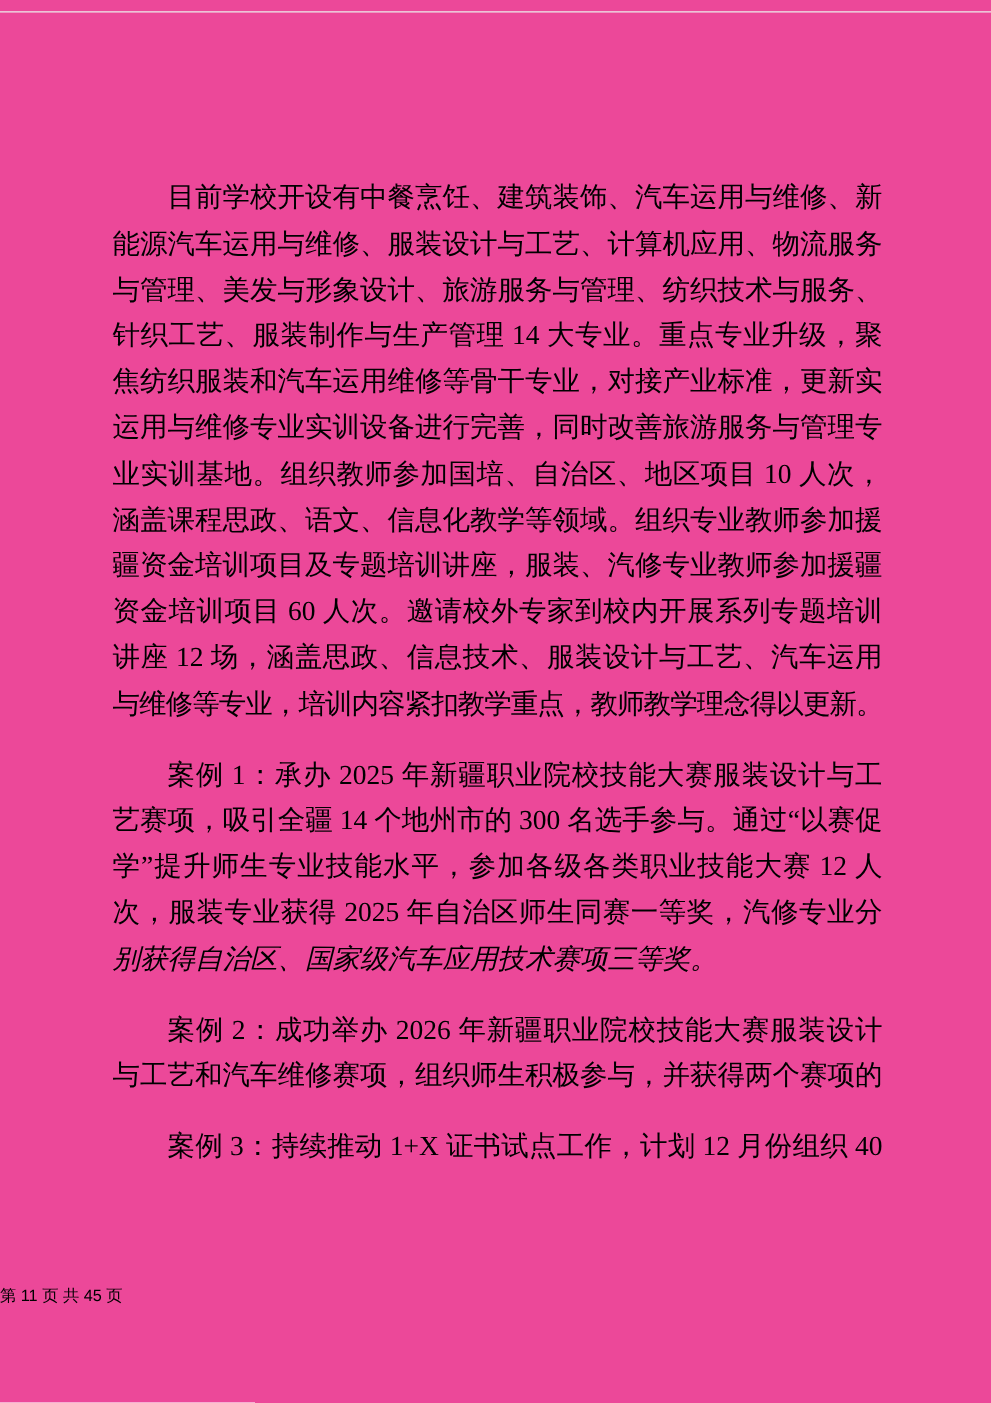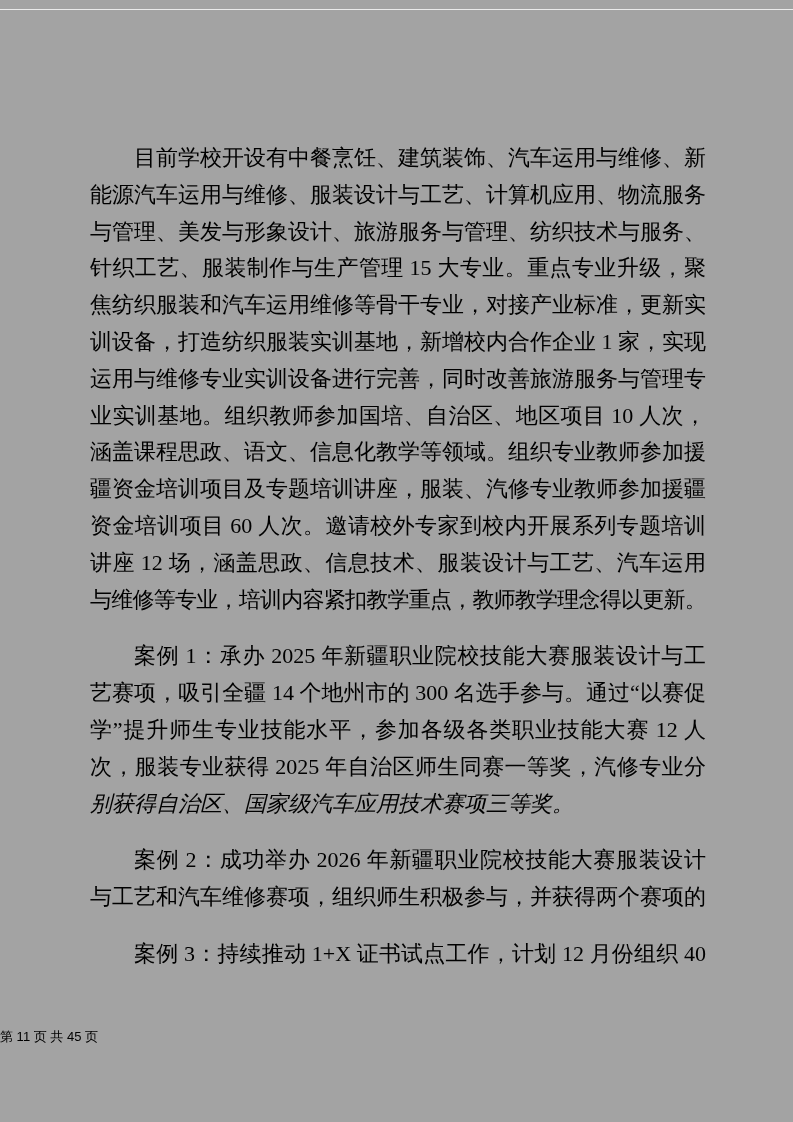--- a/index.html
+++ b/index.html
@@ -4,21 +4,21 @@
 <style>
   html, body {
     margin: 0;
     padding: 0;
     background: #ffffff;
   }
   .page {
     position: relative;
     width: 793px;
     height: 1122px;
-    background: #a3a3a3;
+    background: #ec4899;
     overflow: hidden;
     font-family: "Liberation Serif", "DejaVu Serif", serif;
     color: #000000;
   }
   .top-edge {
     position: absolute;
     top: 9px;
     left: 0;
     width: 100%;
     height: 1px;
@@ -67,23 +67,22 @@
 </head>
 <body>
 
 <div class="page">
   <div class="top-edge"></div>
   <div class="doc-body">
       <div class="para">
         <div class="line first" style="">目前学校开设有中餐烹饪、建筑装饰、汽车运用与维修、新</div>
         <div class="line" style="">能源汽车运用与维修、服装设计与工艺、计算机应用、物流服务</div>
         <div class="line" style="">与管理、美发与形象设计、旅游服务与管理、纺织技术与服务、</div>
-        <div class="line" style="">针织工艺、服装制作与生产管理 15 大专业。重点专业升级，聚</div>
+        <div class="line" style="">针织工艺、服装制作与生产管理 14 大专业。重点专业升级，聚</div>
         <div class="line" style="">焦纺织服装和汽车运用维修等骨干专业，对接产业标准，更新实</div>
-        <div class="line" style="">训设备，打造纺织服装实训基地，新增校内合作企业 1 家，实现</div>
         <div class="line" style="">运用与维修专业实训设备进行完善，同时改善旅游服务与管理专</div>
         <div class="line" style="">业实训基地。组织教师参加国培、自治区、地区项目 10 人次，</div>
         <div class="line" style="">涵盖课程思政、语文、信息化教学等领域。组织专业教师参加援</div>
         <div class="line" style="">疆资金培训项目及专题培训讲座，服装、汽修专业教师参加援疆</div>
         <div class="line" style="">资金培训项目 60 人次。邀请校外专家到校内开展系列专题培训</div>
         <div class="line" style="">讲座 12 场，涵盖思政、信息技术、服装设计与工艺、汽车运用</div>
         <div class="line" style="letter-spacing: -0.827586px;">与维修等专业，培训内容紧扣教学重点，教师教学理念得以更新。</div>
       </div>
       <div class="para">
         <div class="line first" style="">案例 1：承办 2025 年新疆职业院校技能大赛服装设计与工</div>

